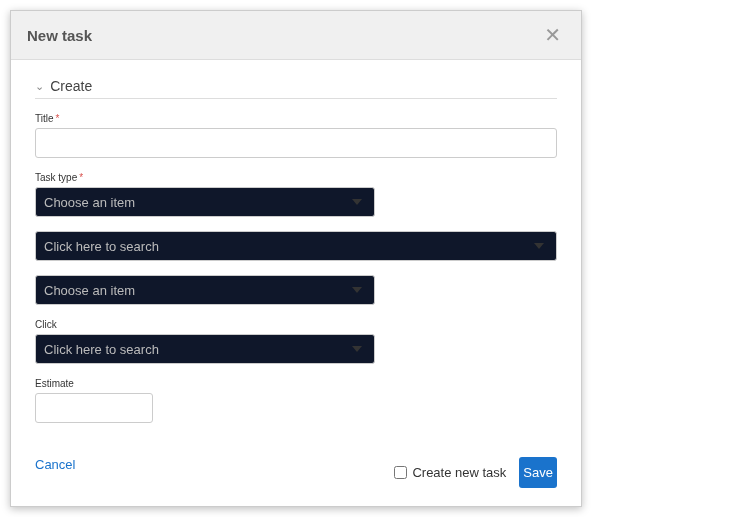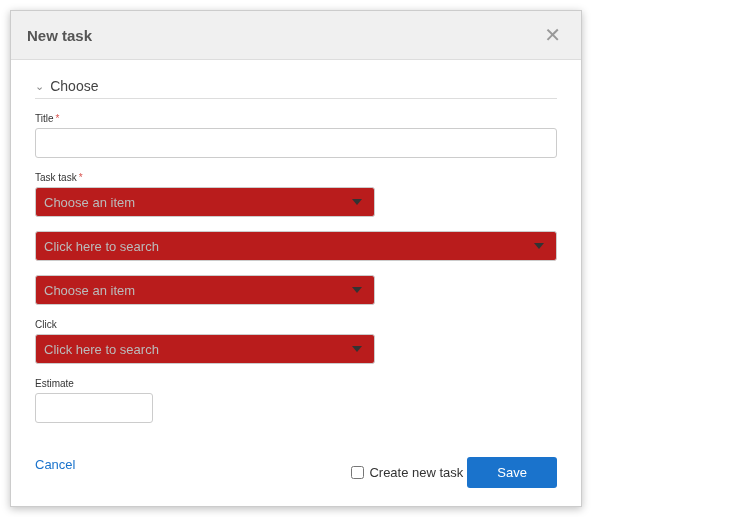--- a/index.html
+++ b/index.html
@@ -90,21 +90,21 @@
       color: #333;
     }
     .select-wrap {
       position: relative;
       border: 1px solid #ccc;
       border-radius: 3px;
       height: 30px;
       display: flex;
       align-items: center;
       padding: 0 8px;
-      background: #b91c1c;
+      background: #0f172a;
       cursor: pointer;
     }
     .select-wrap.half {
       width: 340px;
     }
     .select-wrap.full {
       width: 100%;
     }
     .select-placeholder {
       color: #bbb;
@@ -134,41 +134,41 @@
       align-items: flex-start;
     }
     .cancel-link {
       color: #1a73cc;
       font-size: 13px;
       cursor: pointer;
     }
     .footer-right {
       display: flex;
       align-items: center;
-      gap: 4px;
+      gap: 13px;
     }
     .checkbox-wrap {
       display: flex;
       align-items: center;
       gap: 5px;
       font-size: 13px;
       color: #333;
       cursor: pointer;
     }
     .checkbox-wrap input {
       width: 13px;
       height: 13px;
       cursor: pointer;
     }
     .save-btn {
       background: #1a73cc;
       color: #fff;
       border: none;
       border-radius: 3px;
-      padding: 8px 30px;
+      padding: 8px 4px;
       font-size: 13px;
       cursor: pointer;
     }
     
     .modal-body::-webkit-scrollbar {
       width: 8px;
     }
     .modal-body::-webkit-scrollbar-thumb {
       background: #c7c7c7;
       border-radius: 4px;
@@ -186,34 +186,34 @@
     <div class="modal-title">New task</div>
     <div class="close-btn">
       <span>✕</span>
     </div>
   </div>
 
   <div class="modal-body">
 
     <div class="section-header">
       <span class="chev">⌄</span>
-      <span class="label">Choose</span>
+      <span class="label">Create</span>
     </div>
     <hr class="section-divider">
 
     <div class="field">
       <label class="field-label">
         <span>Title</span><span class="req">*</span>
       </label>
       <input type="text" class="text-input" value="" style="">
     </div>
 
     <div class="field">
       <label class="field-label">
-        <span>Task task</span><span class="req">*</span>
+        <span>Task type</span><span class="req">*</span>
       </label>
       <div class="select-wrap half">
         <span class="select-placeholder">Choose an item</span>
         <span class="caret"></span>
       </div>
     </div>
 
     <div class="field">
       <div class="select-wrap full">
         <span class="select-placeholder">Click here to search</span>

